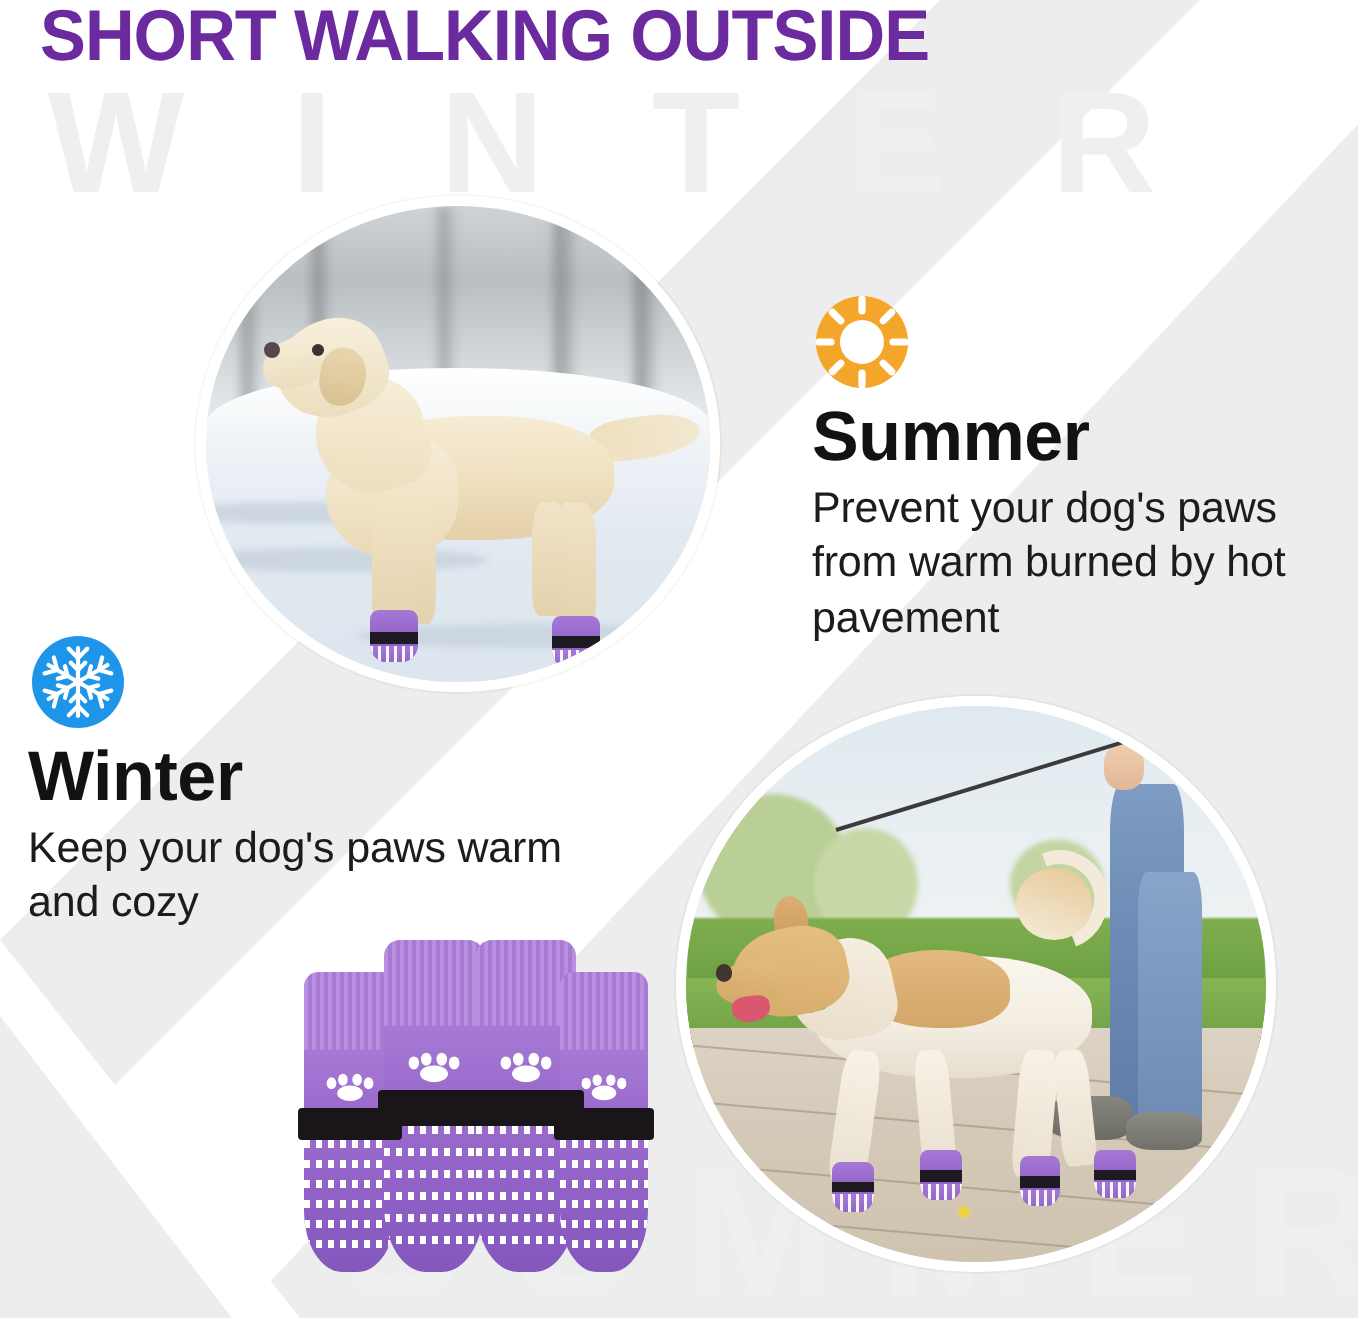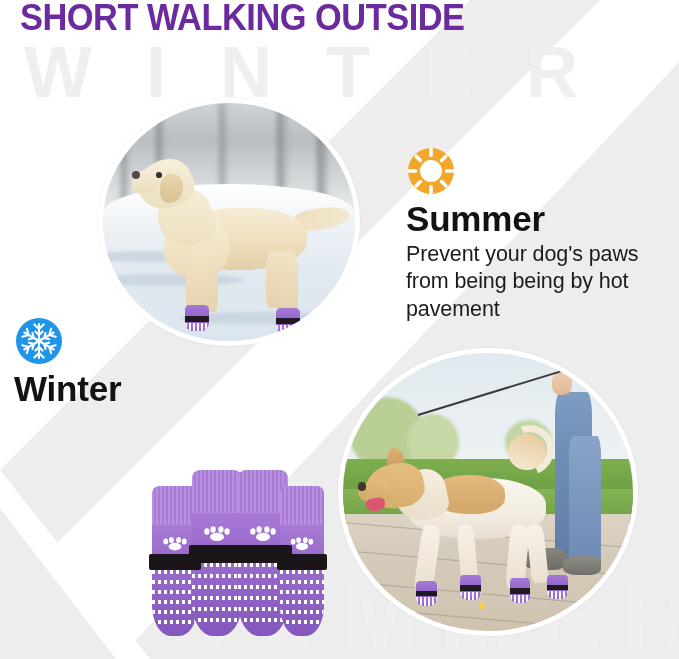--- a/index.html
+++ b/index.html
@@ -346,21 +346,21 @@
           <line x1="3.5" y1="25" x2="9.5" y2="25"></line>
           <line x1="40.5" y1="25" x2="46.5" y2="25"></line>
           <line x1="10.2" y1="10.2" x2="14.4" y2="14.4"></line>
           <line x1="35.6" y1="35.6" x2="39.8" y2="39.8"></line>
           <line x1="39.8" y1="10.2" x2="35.6" y2="14.4"></line>
           <line x1="14.4" y1="35.6" x2="10.2" y2="39.8"></line>
         </g>
       </svg>
     </span>
     <div class="feature-title">Summer</div>
-    <div class="feature-desc">Prevent your dog's paws from being being by hot pavement</div>
+    <div class="feature-desc">Prevent your dog's paws from warm burned by hot pavement</div>
   </div>
 
   <div class="feature" id="feature-winter">
     <span class="icon-wrap">
       <svg width="50" height="50" viewBox="0 0 50 50">
         <circle cx="25" cy="25" r="23" class="snow-circle"></circle>
         <g class="snow-flake" transform="translate(25,25)">
           <g>
             <line x1="0" y1="-17" x2="0" y2="17"></line>
             <line x1="0" y1="-12" x2="-4.6" y2="-16.6"></line>
@@ -392,20 +392,21 @@
             <line x1="0" y1="12" x2="-4.6" y2="16.6"></line>
             <line x1="0" y1="12" x2="4.6" y2="16.6"></line>
             <line x1="0" y1="6" x2="-3.6" y2="9.6"></line>
             <line x1="0" y1="6" x2="3.6" y2="9.6"></line>
           </g>
           <circle cx="0" cy="0" r="2.4" fill="#ffffff" stroke="none"></circle>
         </g>
       </svg>
     </span>
     <div class="feature-title">Winter</div>
+    <div class="feature-desc">Keep your dog's paws warm and cozy</div>
   </div>
 
   <div id="product-socks">
     <div class="psock" style="left:0px; width:46px; height:150px;">
       <div class="cuff"></div>
         <div class="paw-band"></div>
       <svg class="paw" viewBox="0 0 40 16">
           <g fill="#ffffff">
         <ellipse cx="7" cy="5" rx="3.4" ry="4.2"></ellipse>
             <ellipse cx="15" cy="2.6" rx="3.4" ry="4.2"></ellipse>

